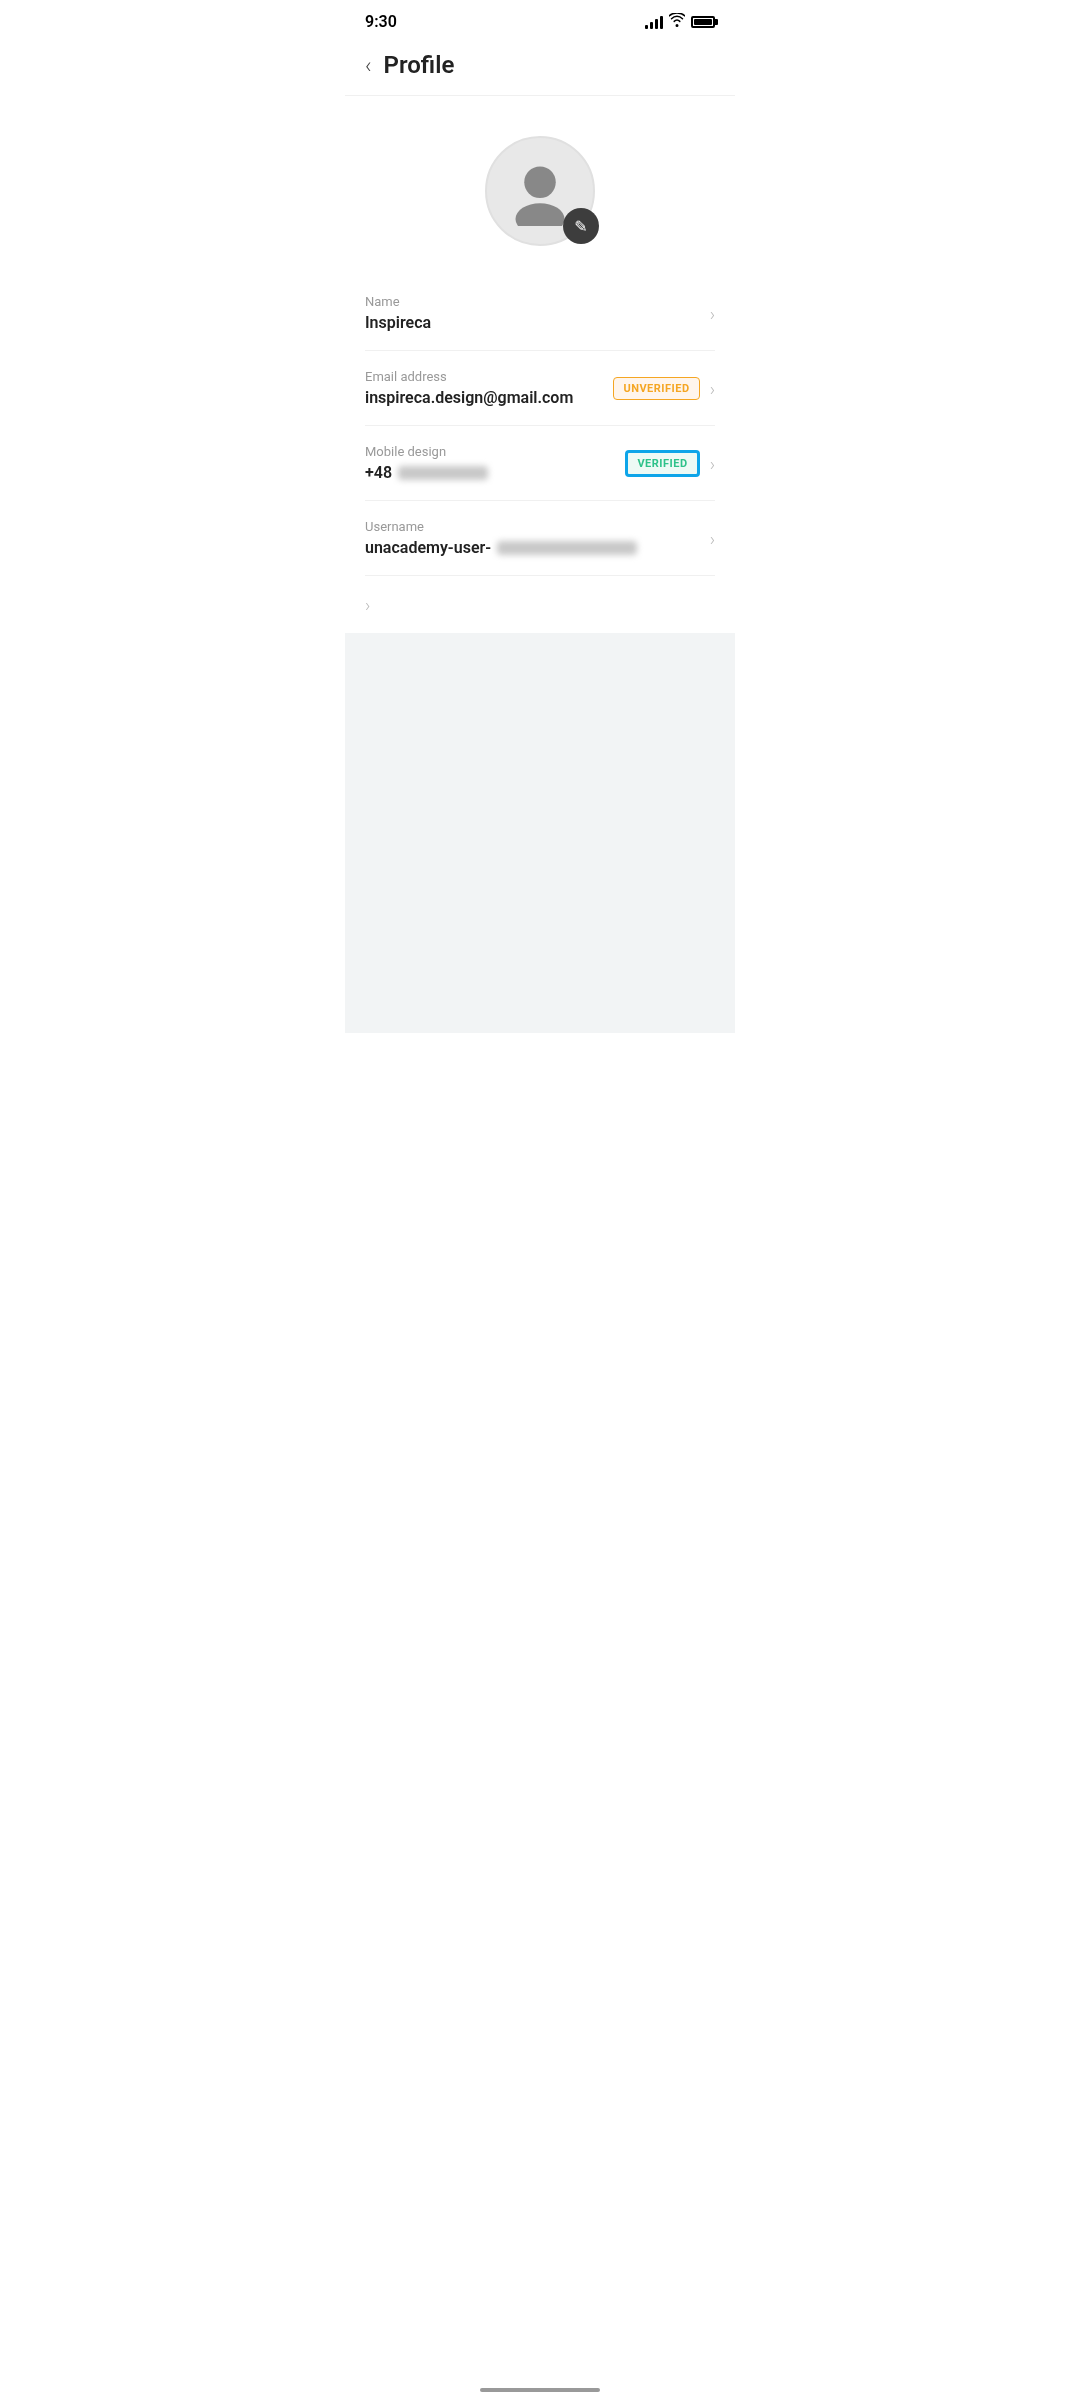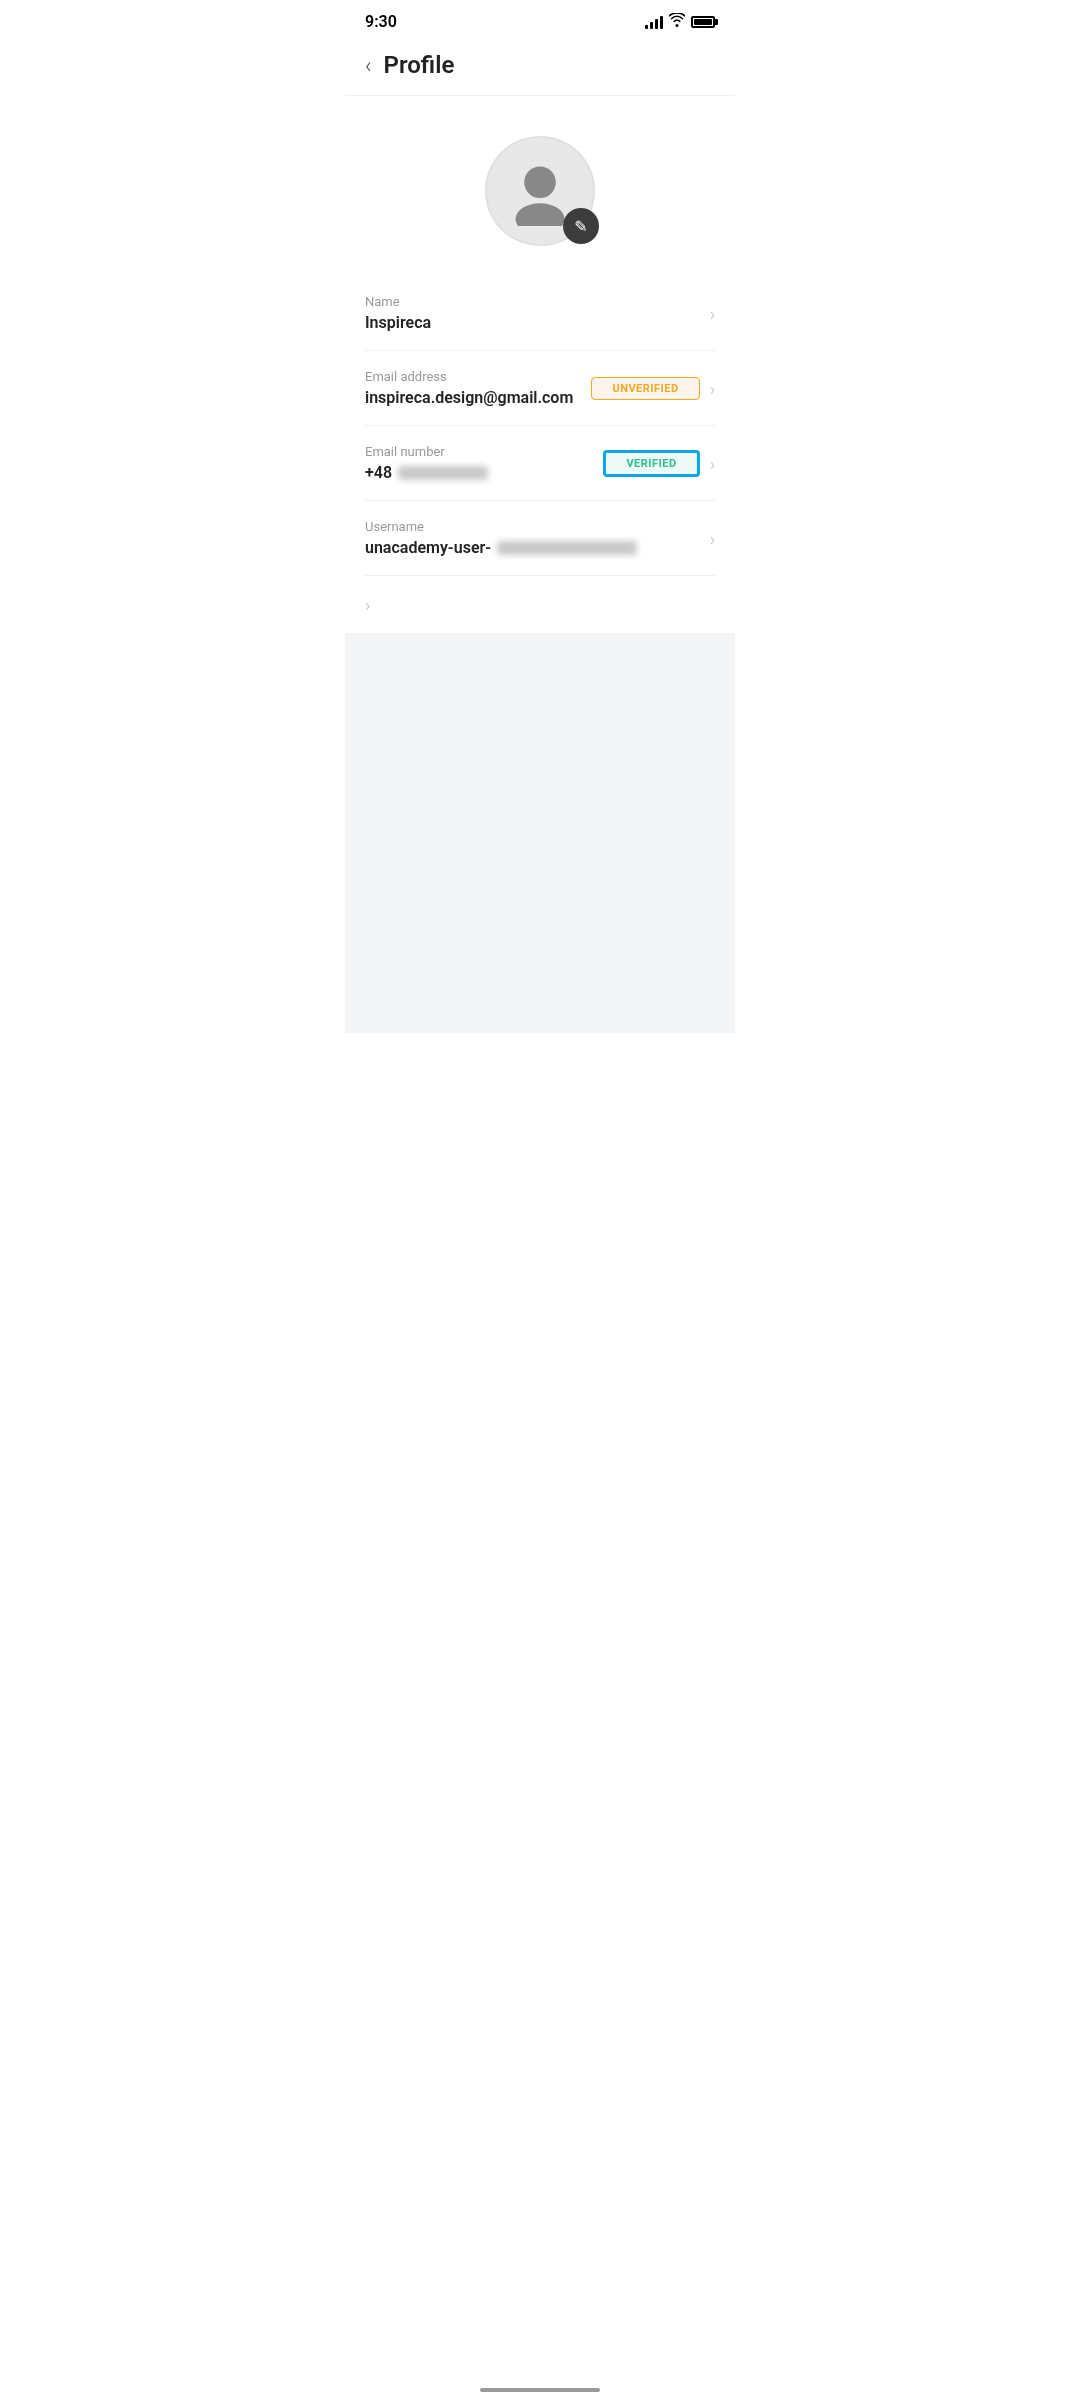--- a/index.html
+++ b/index.html
@@ -206,21 +206,21 @@
     }
 
     .chevron-right {
       color: #bbbbbb;
       font-size: 18px;
       font-weight: 300;
     }
 
     
     .badge {
-      padding: 4px 20px;
+      padding: 4px 9px;
       border-radius: 4px;
       font-size: 11px;
       font-weight: 700;
       letter-spacing: 0.5px;
     }
 
     .badge-unverified {
       background: #fff5ec;
       color: #f5a623;
       border: 1px solid #f5a623;
@@ -336,21 +336,21 @@
       <div class="field-value">inspireca.design@gmail.com</div>
     </div>
     <div class="field-right">
       <span class="badge badge-unverified">UNVERIFIED</span>
       <span class="chevron-right">›</span>
     </div>
   </div>
 
   <div class="field-row">
     <div class="field-content">
-      <div class="field-label">Email number</div>
+      <div class="field-label">Mobile design</div>
       <div class="field-value-row">
         <span class="field-value">+48</span>
         <span class="blurred"></span>
       </div>
     </div>
     <div class="field-right">
       <span class="badge badge-verified">VERIFIED</span>
       <span class="chevron-right">›</span>
     </div>
   </div>

